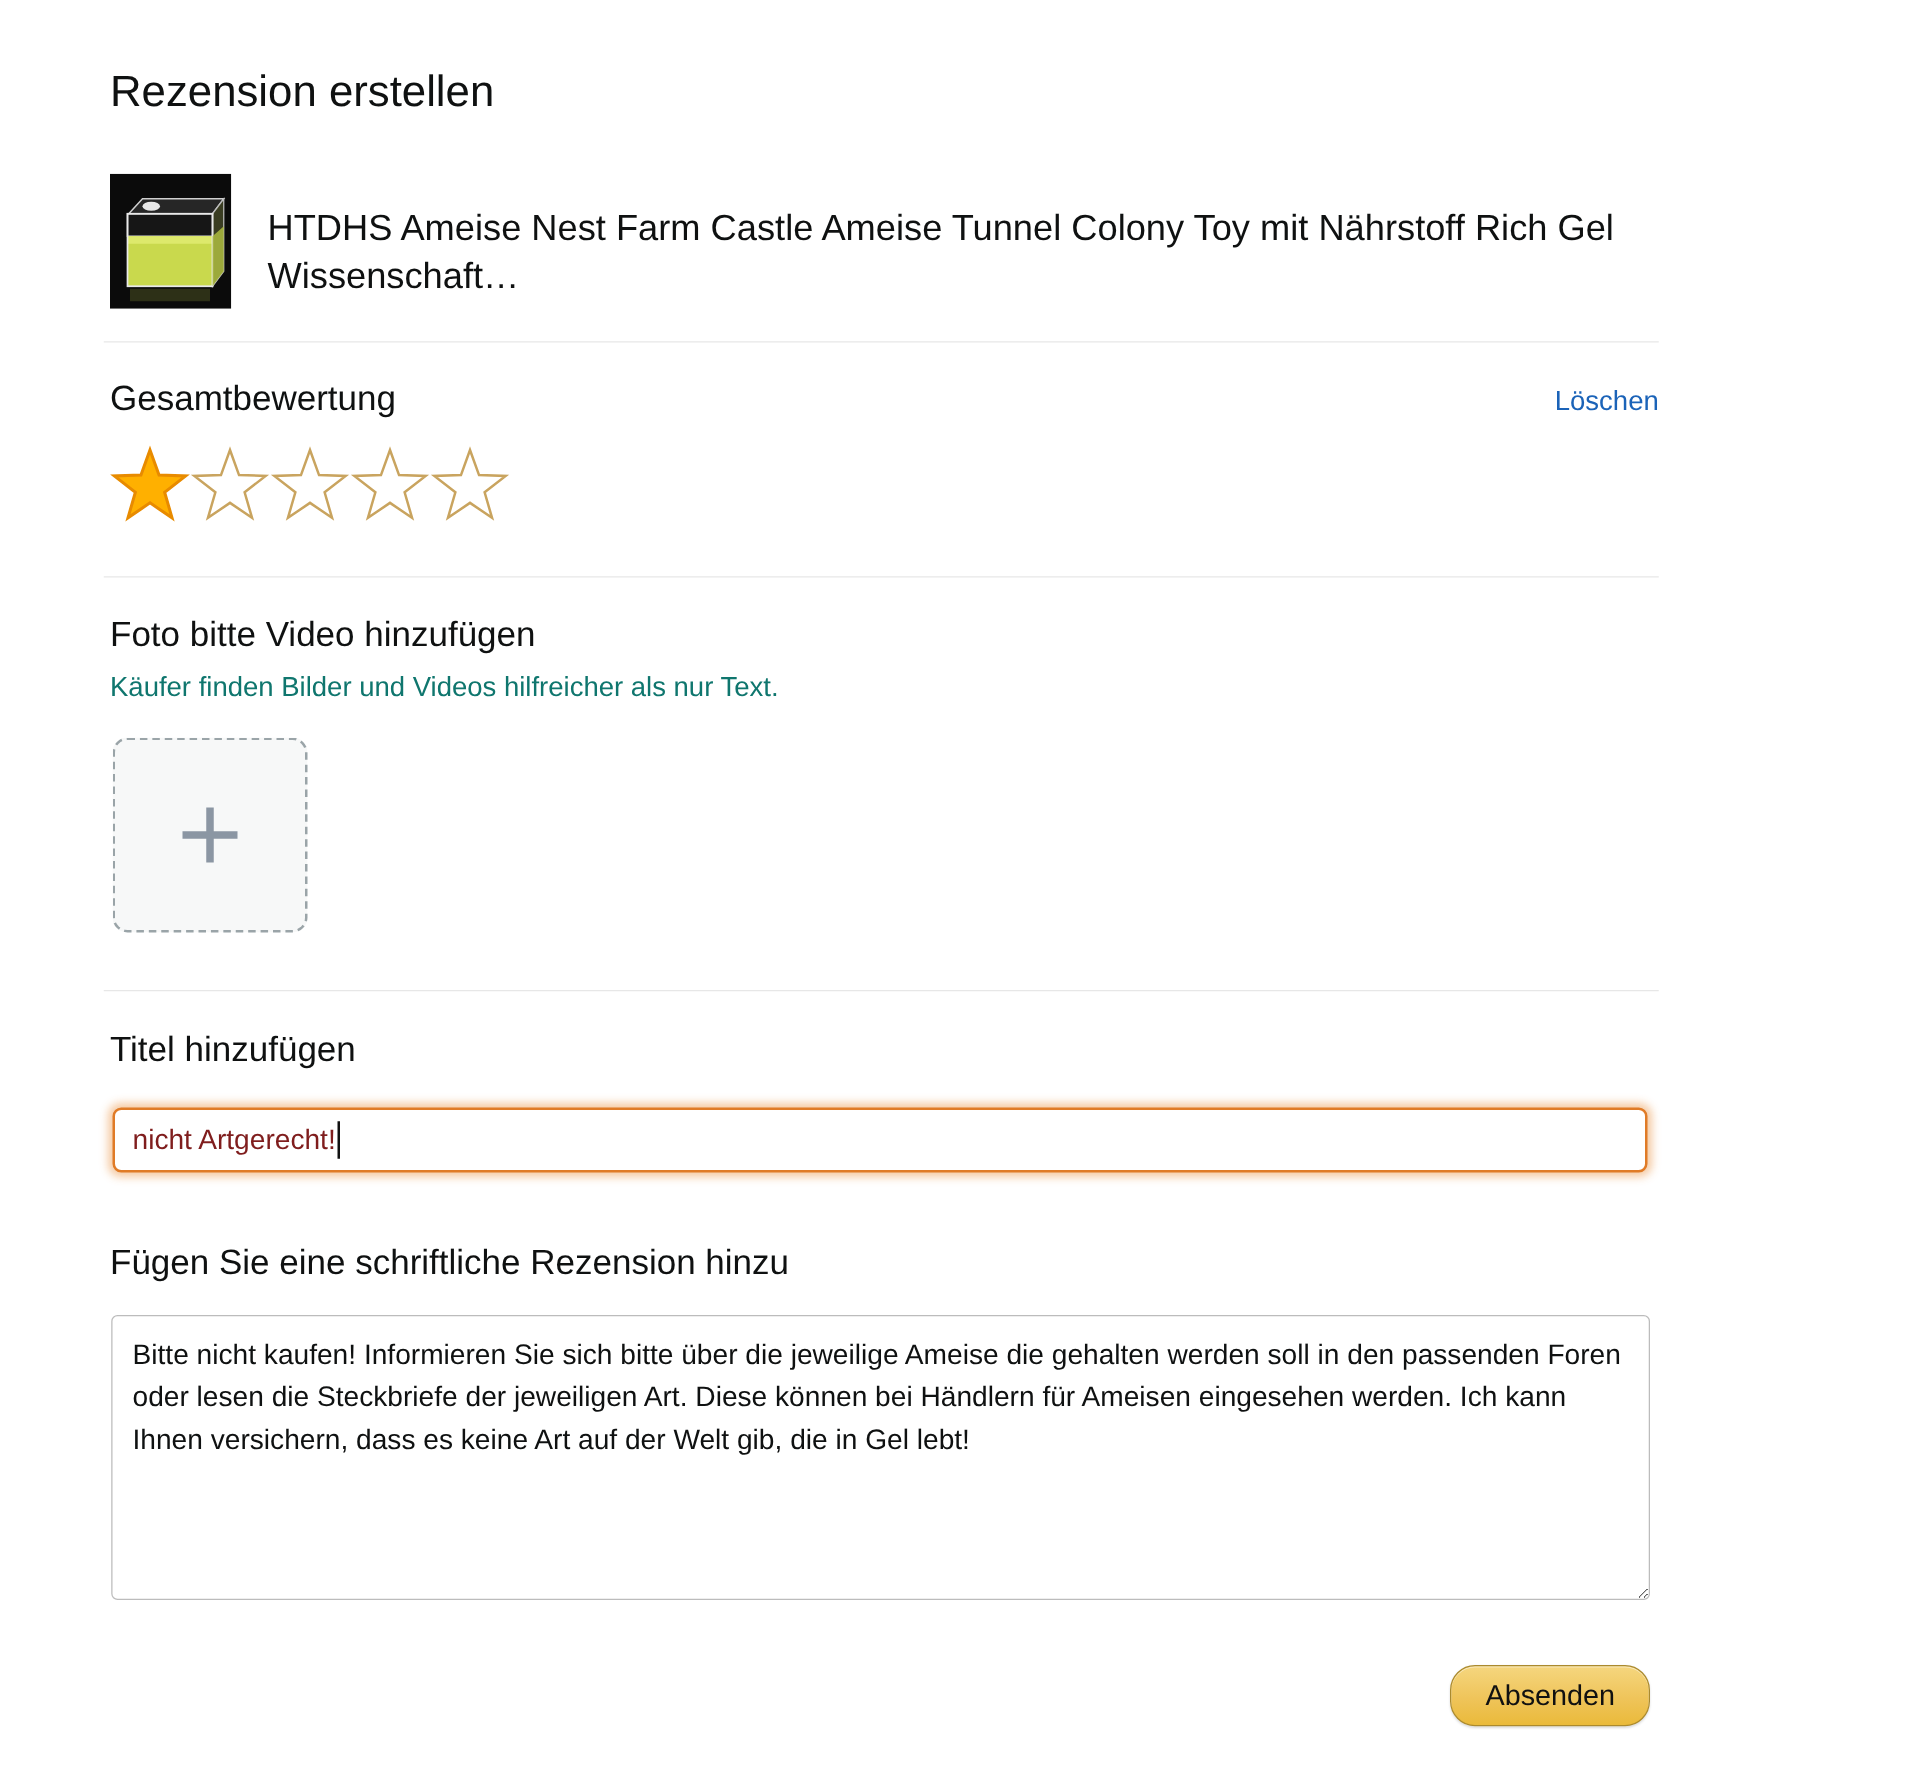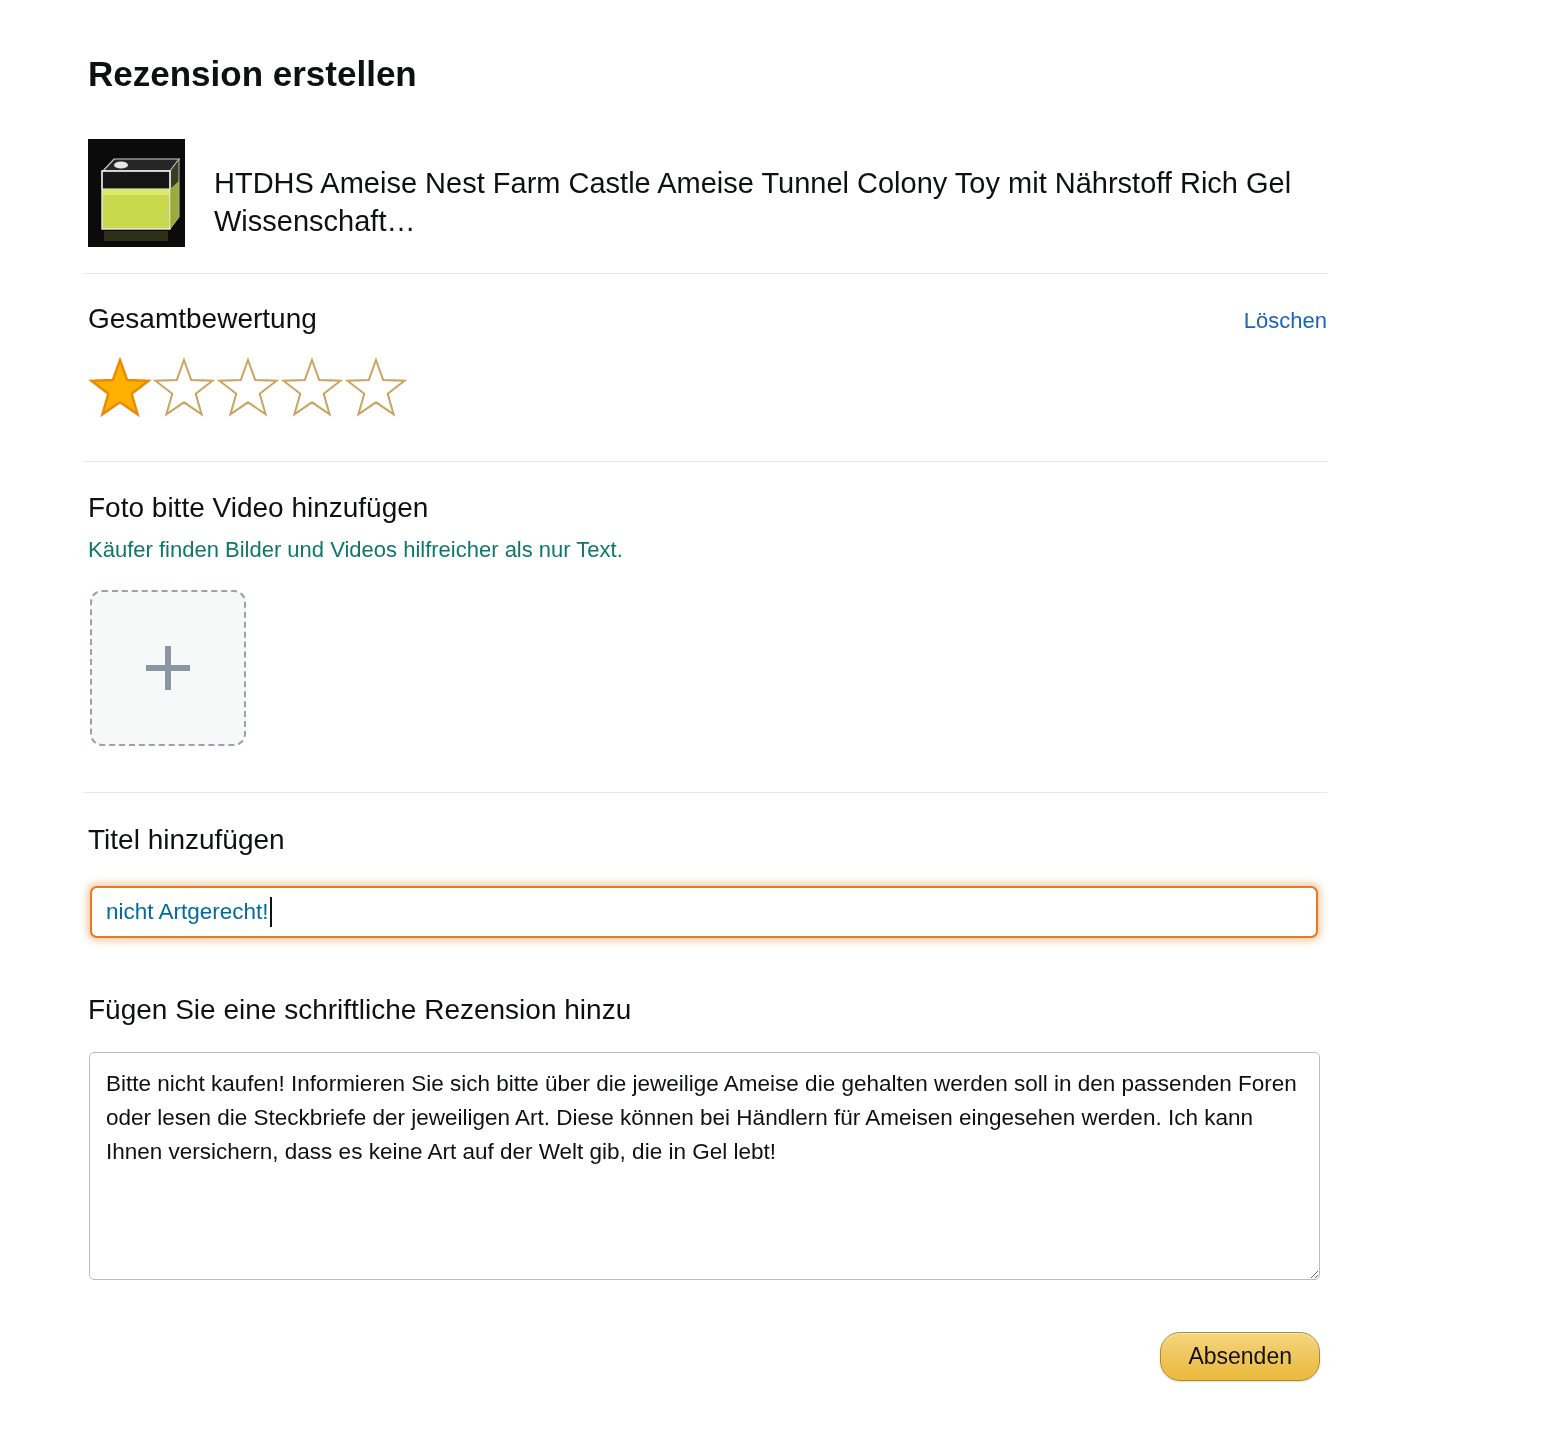--- a/index.html
+++ b/index.html
@@ -10,21 +10,21 @@
     color: #0f1111;
     position: relative;
   }
   .content {
     margin-left: 88px;
     width: 1239px;
   }
   h1.page-title {
     padding-top: 54px;
     font-size: 35px;
-    font-weight: 700;
+    font-weight: 400;
     letter-spacing: 0;
     color: #0f1111;
   }
   
   .product-row {
     margin-top: 45px;
     display: flex;
     align-items: flex-start;
   }
   .product-thumb {
@@ -103,21 +103,21 @@
     width: 1228px;
     height: 52px;
     background: #ffffff;
     border: 2px solid #e07b27;
     border-radius: 7px;
     box-shadow: 0 0 7px 3px rgba(233, 138, 52, 0.45);
     display: flex;
     align-items: center;
     padding: 0 14px;
     font-size: 22.5px;
-    color: #0369a1;
+    color: #7f1d1d;
     cursor: text;
   }
   .caret {
     display: inline-block;
     width: 2px; height: 30px;
     background: #111;
     margin-left: 1px;
   }
 
   

